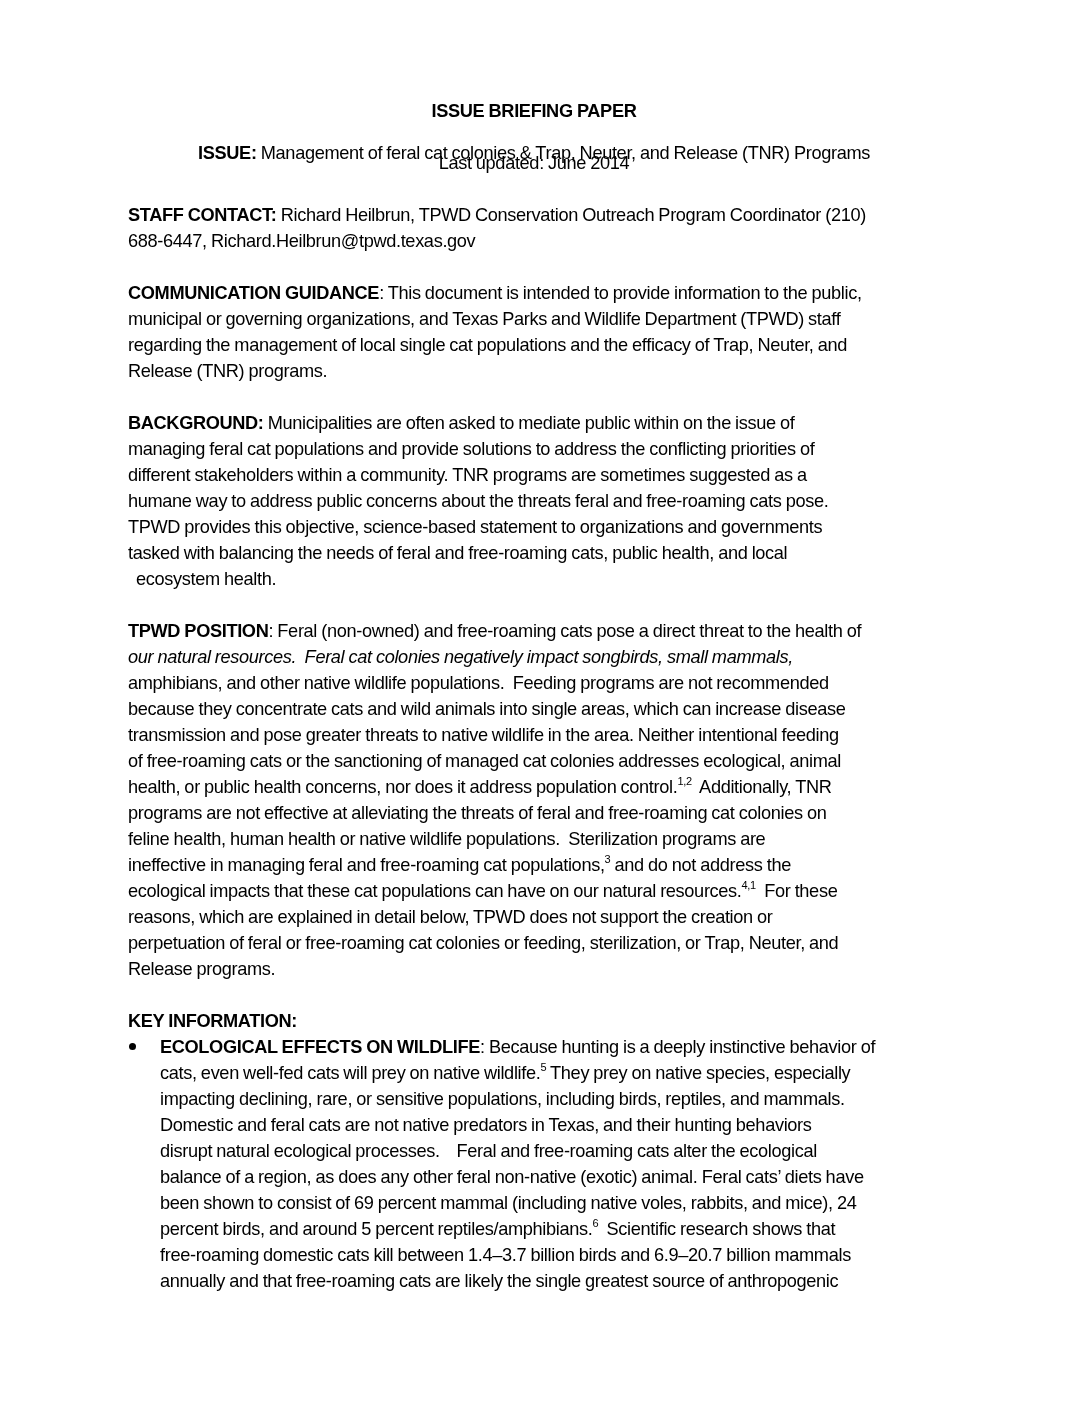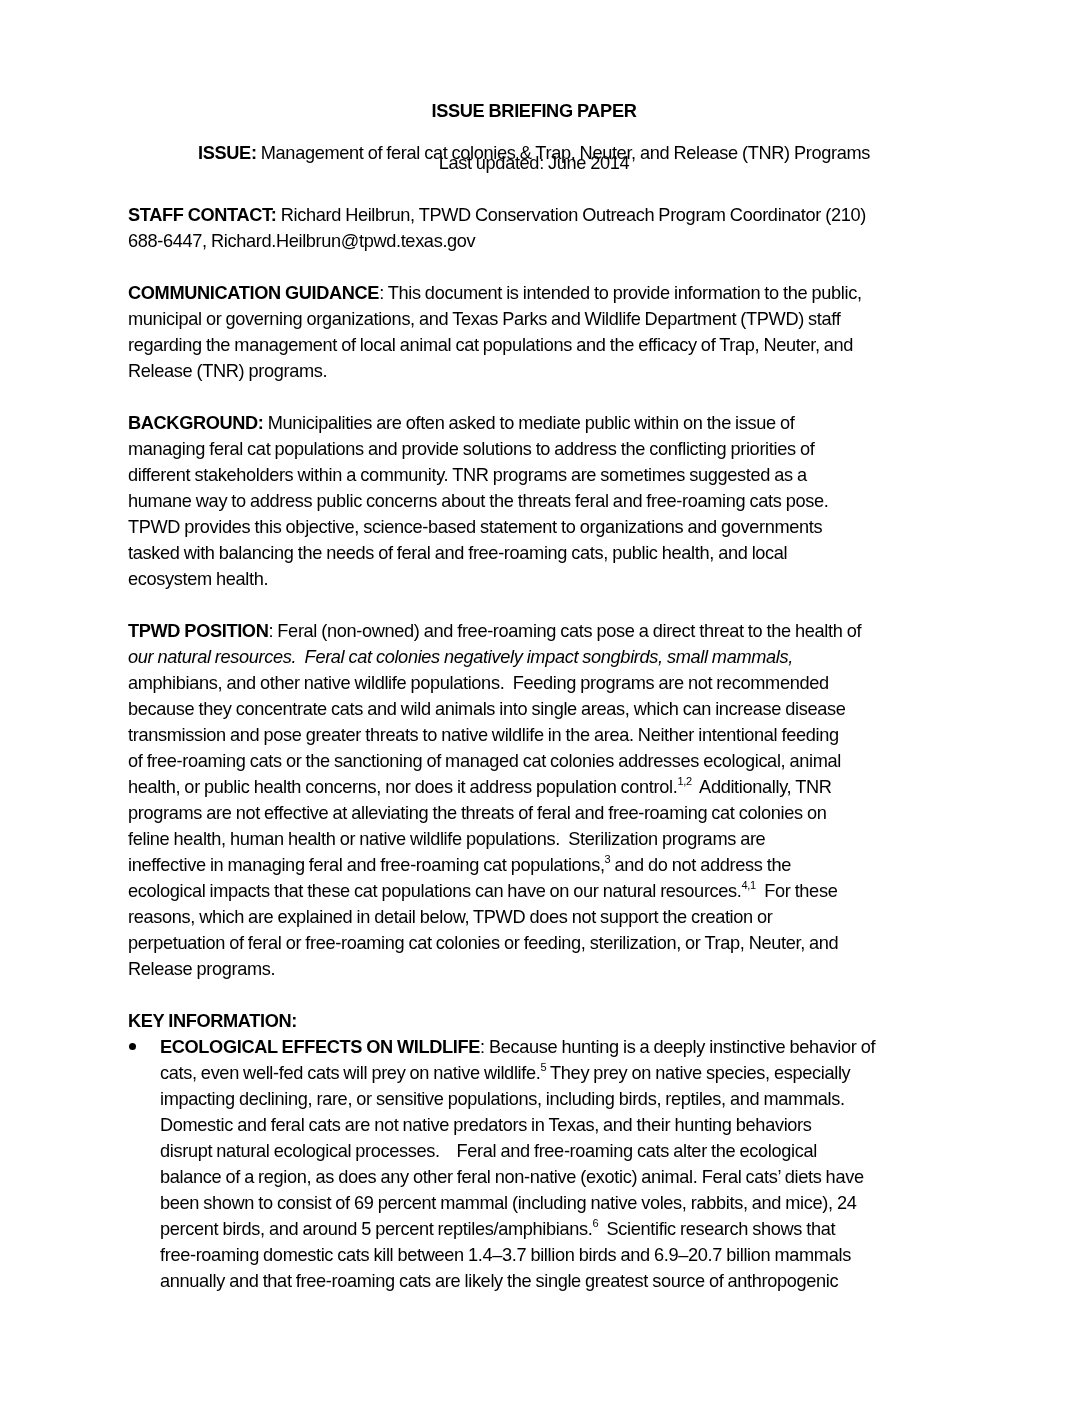--- a/index.html
+++ b/index.html
@@ -21,30 +21,30 @@
 
   <div class="line center" style="top: 98px; white-space: pre;"><b>ISSUE BRIEFING PAPER</b></div>
   <div class="line center" style="top: 140px; white-space: pre;"><b>ISSUE:</b><span> Management of feral cat colonies &amp; Trap, Neuter, and Release (TNR) Programs</span></div>
   <div class="line center" style="top: 150px; white-space: pre;">Last updated: June 2014</div>
 
   <div class="line" style="top: 202px; white-space: pre;"><b>STAFF CONTACT:</b><span> Richard Heilbrun, TPWD Conservation Outreach Program Coordinator (210)</span></div>
   <div class="line" style="top: 228px; white-space: pre;">688-6447, Richard.Heilbrun@tpwd.texas.gov</div>
 
   <div class="line" style="top: 280px; white-space: pre;"><b>COMMUNICATION GUIDANCE</b><span>: This document is intended to provide information to the public,</span></div>
   <div class="line" style="top: 306px; white-space: pre;">municipal or governing organizations, and Texas Parks and Wildlife Department (TPWD) staff</div>
-  <div class="line" style="top: 332px; white-space: pre;">regarding the management of local animal cat populations and the efficacy of Trap, Neuter, and</div>
+  <div class="line" style="top: 332px; white-space: pre;">regarding the management of local single cat populations and the efficacy of Trap, Neuter, and</div>
   <div class="line" style="top: 358px; white-space: pre;">Release (TNR) programs.</div>
 
   <div class="line" style="top: 410px; white-space: pre;"><b>BACKGROUND:</b><span> Municipalities are often asked to mediate public within on the issue of</span></div>
   <div class="line" style="top: 436px; white-space: pre;">managing feral cat populations and provide solutions to address the conflicting priorities of</div>
   <div class="line" style="top: 462px; white-space: pre;">different stakeholders within a community. TNR programs are sometimes suggested as a</div>
   <div class="line" style="top: 488px; white-space: pre;">humane way to address public concerns about the threats feral and free-roaming cats pose.</div>
   <div class="line" style="top: 514px; white-space: pre;">TPWD provides this objective, science-based statement to organizations and governments</div>
   <div class="line" style="top: 540px; white-space: pre;">tasked with balancing the needs of feral and free-roaming cats, public health, and local</div>
-  <div class="line" style="top: 566px; white-space: pre;">ecosystem health.</div>
+  <div class="line" style="top: 566px; white-space: pre; margin-left: 8px;">ecosystem health.</div>
 
   <div class="line" style="top: 618px; white-space: pre;"><b>TPWD POSITION</b><span>: Feral (non-owned) and free-roaming cats pose a direct threat to the health of</span></div>
   <div class="line" style="top: 644px; white-space: pre; font-style: italic;">our natural resources.  Feral cat colonies negatively impact songbirds, small mammals,</div>
   <div class="line" style="top: 670px; white-space: pre;">amphibians, and other native wildlife populations.  Feeding programs are not recommended</div>
   <div class="line" style="top: 696px; white-space: pre;">because they concentrate cats and wild animals into single areas, which can increase disease</div>
   <div class="line" style="top: 748px; white-space: pre;">of free-roaming cats or the sanctioning of managed cat colonies addresses ecological, animal</div>
   <div class="line" style="top: 722px; white-space: pre;">transmission and pose greater threats to native wildlife in the area. Neither intentional feeding</div>
   <div class="line" style="top: 774px; white-space: pre;"><span>health, or public health concerns, nor does it address population control.</span><sup>1,2</sup><span>  Additionally, TNR</span></div>
   <div class="line" style="top: 826px; white-space: pre;">feline health, human health or native wildlife populations.  Sterilization programs are</div>
   <div class="line" style="top: 800px; white-space: pre;">programs are not effective at alleviating the threats of feral and free-roaming cat colonies on</div>

